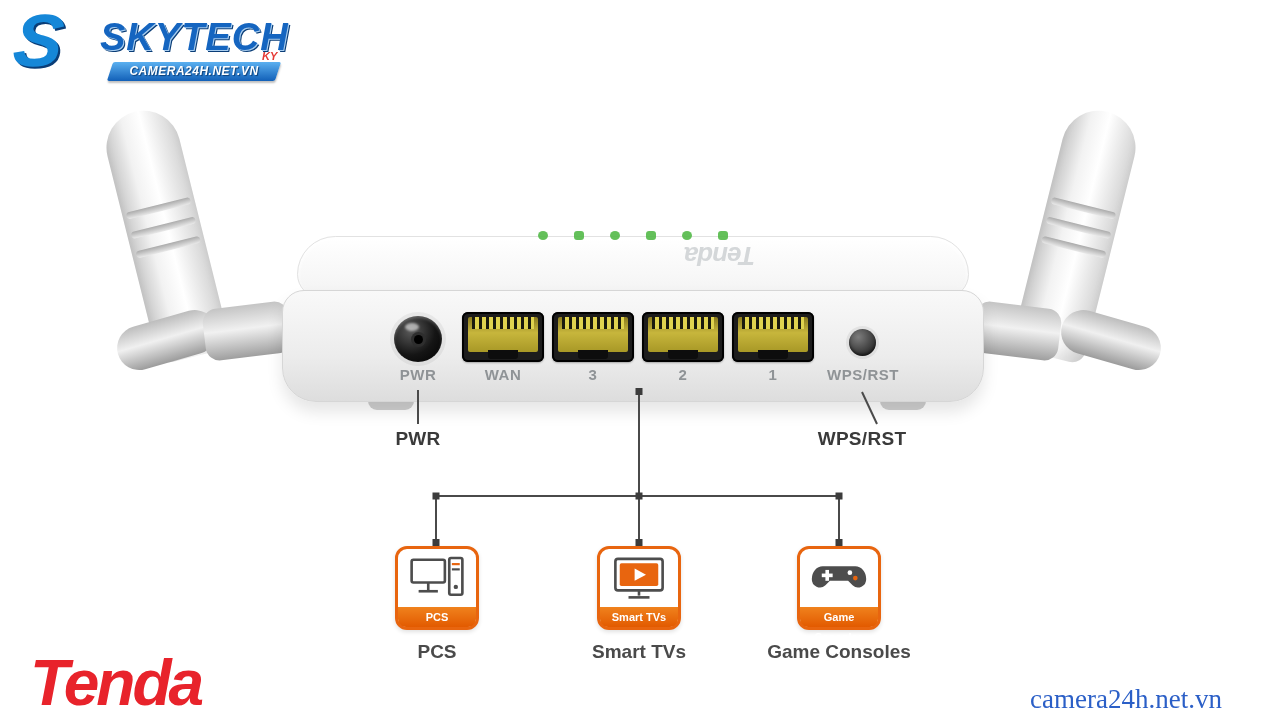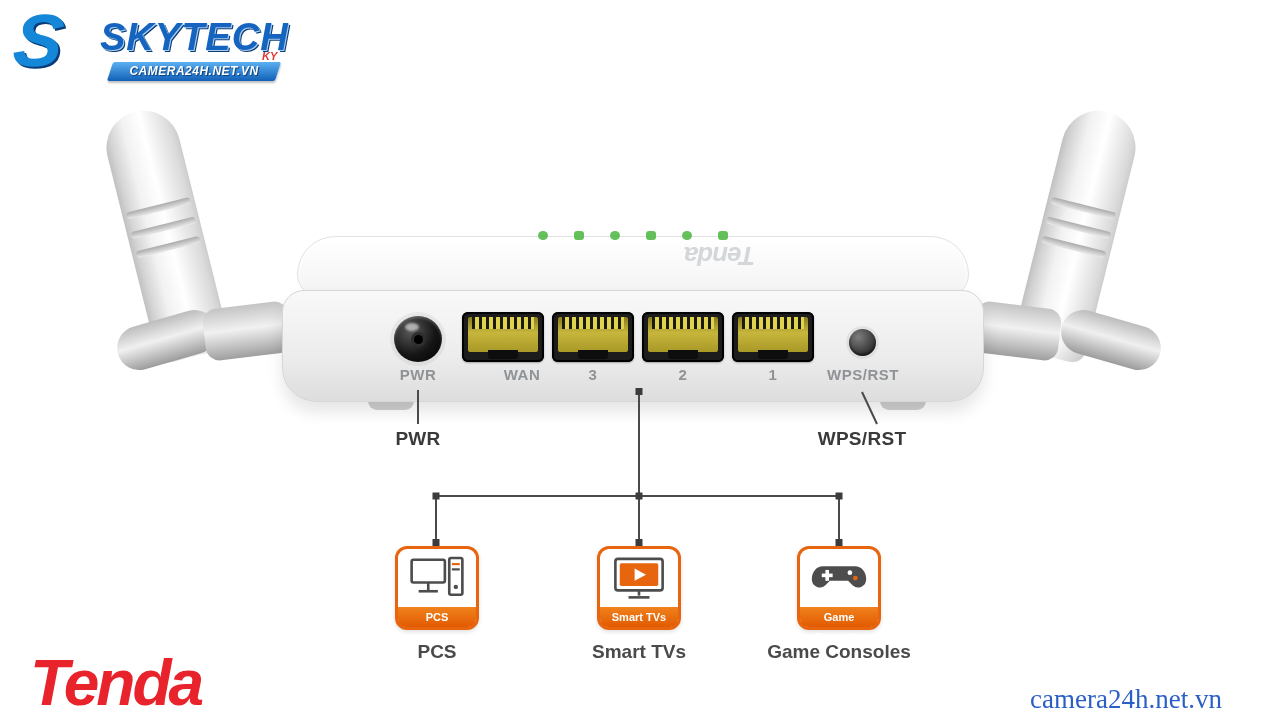--- a/index.html
+++ b/index.html
@@ -67,21 +67,21 @@
     background:repeating-linear-gradient(90deg,#1a1a0e 0 3px,#e0d34f 3px 7px); }
   .eth-notch { position:absolute; left:50%; transform:translateX(-50%); bottom:3px;
     width:30px; height:9px; background:#0d0d0d; border-radius:0 0 3px 3px; }
   .eth-wan{left:462px;} .eth-3{left:552px;} .eth-2{left:642px;} .eth-1{left:732px;}
   .wps-btn { position:absolute; left:849px; top:329px; width:27px; height:27px; z-index:6;
     border-radius:50%; background:radial-gradient(circle at 35% 30%, #7d7d7d, #2c2c2c 75%);
     box-shadow:0 0 0 3px rgba(0,0,0,.06), inset 0 -2px 3px rgba(0,0,0,.5); }
 
   .port-label { position:absolute; top:366px; z-index:6; text-align:center;
     color:#8f9396; font-size:15px; font-weight:bold; letter-spacing:.5px; }
-  .pl-pwr{left:390px;width:56px;} .pl-wan{left:481px;width:82px;}
+  .pl-pwr{left:390px;width:56px;} .pl-wan{left:462px;width:82px;}
   .pl-3{left:552px;width:82px;} .pl-2{left:642px;width:82px;} .pl-1{left:732px;width:82px;}
   .pl-wps{left:818px;width:90px;}
 
   
   .overlay { position:absolute; left:0; top:0; width:1280px; height:720px; z-index:7; pointer-events:none; }
   .callout-label { position:absolute; z-index:8; text-align:center; font-size:19px;
     font-weight:bold; color:#3a3a3a; letter-spacing:.3px; }
   .co-pwr { left:382px; top:428px; width:72px; }
   .co-wps { left:802px; top:428px; width:120px; }
 

